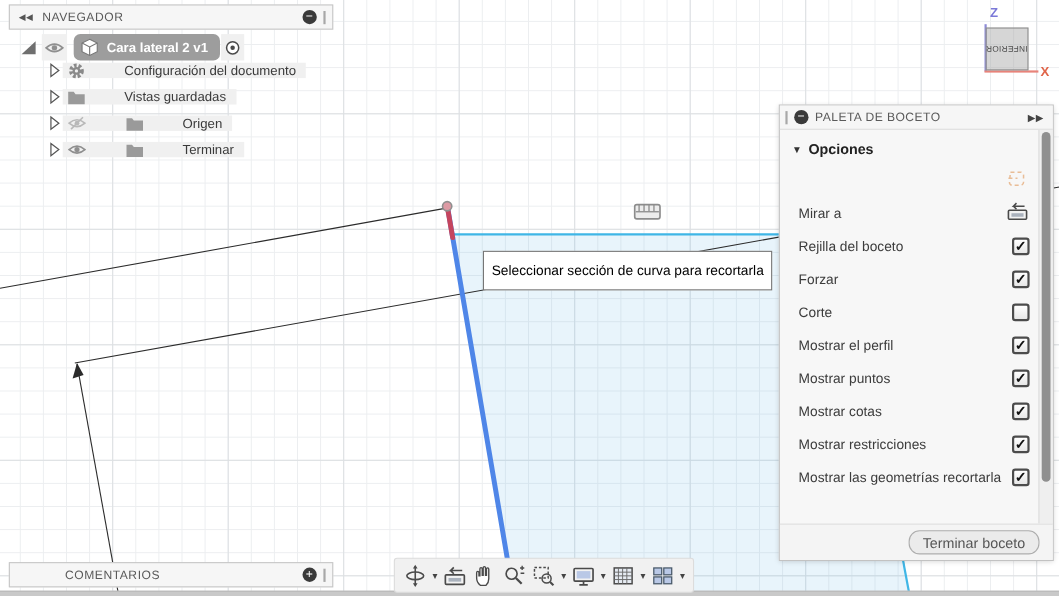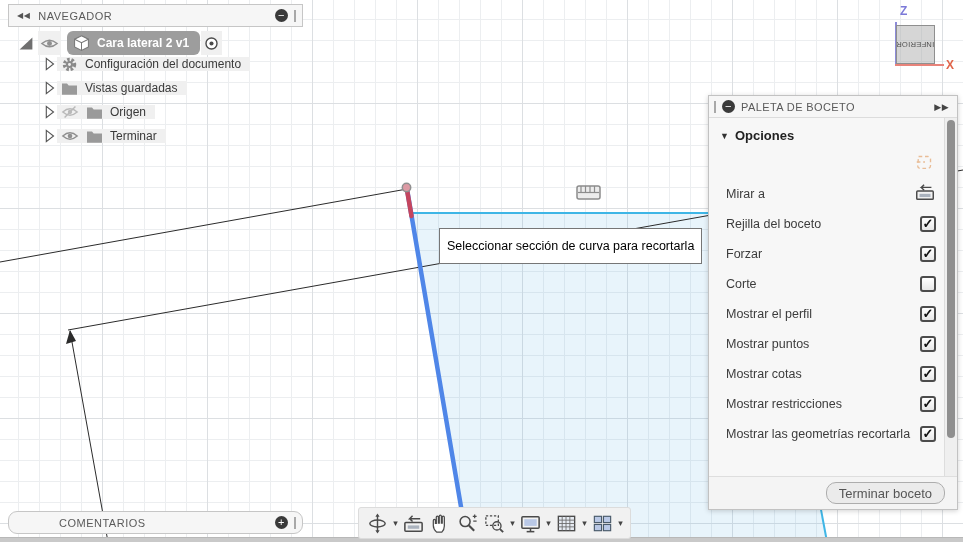--- a/index.html
+++ b/index.html
@@ -33,21 +33,21 @@
     width:13px; height:13px; border-radius:50%; background:#3a3a3a;
     color:#fff; font-size:11px; line-height:12px; text-align:center;
     margin-right:6px; cursor:pointer; flex:0 0 auto;
   }
   .drag-handle { width:0; height:12px; border-left:2px solid #a8a8a8; }
 
   
   .tree-row { position:absolute; display:flex; align-items:center; z-index:5; }
   .row-box {
     background:#f0f0f0; height:14px; display:flex; align-items:center;
-    padding:0 9px 0 4px; font-size:12px; color:#3a3a3a; white-space:nowrap;
+    padding:0 9px 0 4px; font-size:12px; color:#3a3a3a; white-space:nowrap;gap:28px;
   }
   .row-box .ticon { margin-right:7px; display:flex; }
   .sel-box {
     background:#9d9d9d; height:24px; display:flex; align-items:center;
     padding:0 10px 0 3px; color:#fff; font-weight:bold; font-size:12px;
     white-space:nowrap;
     border-radius:6px;
   }
   .mini-box { background:#f0f0f0; height:24px; display:flex; align-items:center; padding:0 2px; }
 
@@ -122,21 +122,21 @@
     display:flex; align-items:center; padding:0 5px;
   }
   .tb-btn { width:27px; height:27px; display:flex; align-items:center;
     justify-content:center; cursor:pointer; border-radius:2px; }
   .tb-caret { font-size:9px; color:#444; width:9px; text-align:center; cursor:pointer; }
 
   .bottom-strip {
     position:absolute; left:0; right:0; bottom:0; height:5px; z-index:3;
     background:#c9c9c9; border-top:1px solid #b8b8b8;
   }
-  .comments-header { top:511px; left:8px;border-radius:9px; }
+  .comments-header { top:511px; left:8px; }
 </style>
 </head>
 <body>
 
 <div class="canvas"></div>
 
 <svg class="sketch" width="963" height="542" viewBox="0 0 963 542">
   <polygon points="412,213 766,213 827,542 467,542" fill="rgba(100,180,230,0.15)"></polygon>
   <line x1="412" y1="213" x2="766" y2="213" stroke="#3fb6e6" stroke-width="2"></line>
   <line x1="766" y1="213" x2="827" y2="542" stroke="#3fb6e6" stroke-width="2"></line>

